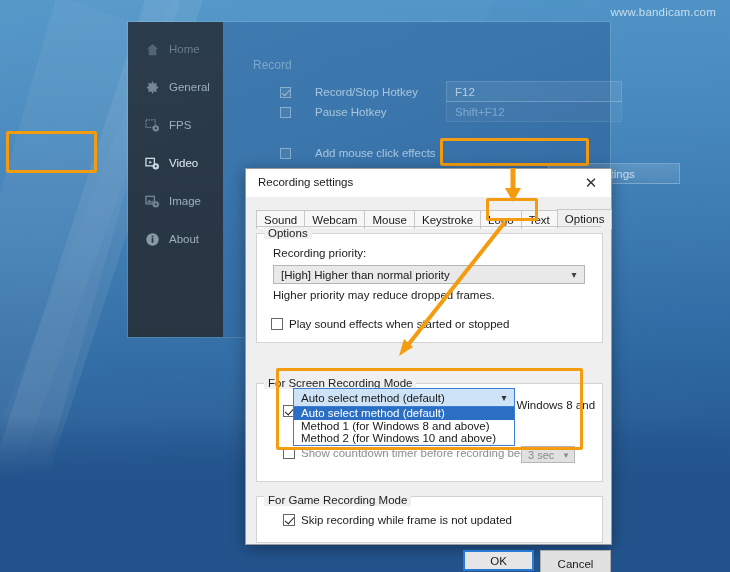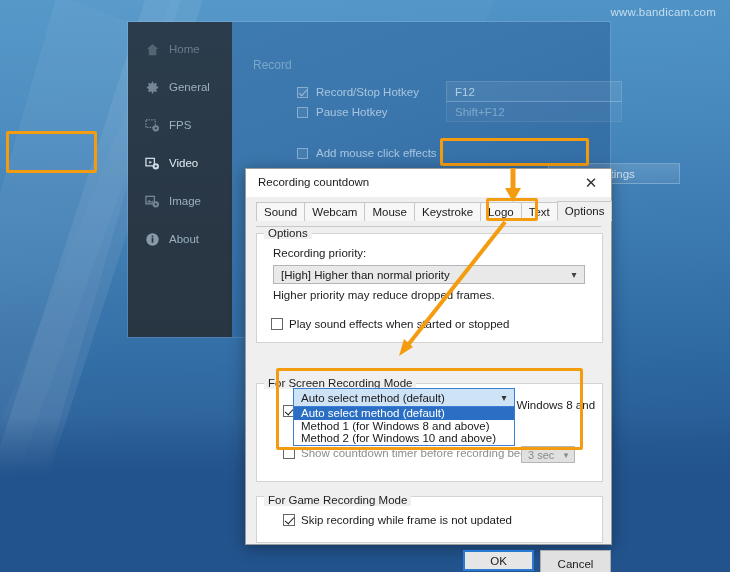--- a/index.html
+++ b/index.html
@@ -23,33 +23,33 @@
   #flat2{position:absolute;left:0;right:0;bottom:96px;height:60px;
      background:linear-gradient(180deg,rgba(34,83,140,0) 0%,#22538c 100%);}
 
   #watermark{position:absolute;right:14px;top:6px;color:#cfe3f2;font-size:11.5px;
      letter-spacing:.2px;opacity:.92;text-align:right;}
 
   
   #bandiwin{position:absolute;left:128px;top:22px;width:482px;height:315px;
      background:linear-gradient(160deg,#3f7cb0 0%,#3b76ac 35%,#336da4 70%,#2e6599 100%);
      box-shadow:0 0 0 1px rgba(255,255,255,.12);}
-  #sidebar{position:absolute;left:0;top:0;width:104px;height:100%;
+  #sidebar{position:absolute;left:0;top:0;width:95px;height:100%;
      background:linear-gradient(180deg,#2b3a49 0%,#28343f 100%);opacity:.97;}
   .side-item{position:absolute;left:0;width:103px;height:38px;display:flex;align-items:center;
      gap:9px;padding-left:17px;box-sizing:border-box;color:#9fb2c2;font-size:11.5px;}
   .side-item .sicon{width:15px;height:15px;flex:0 0 15px;position:relative;opacity:.65;}
   .side-item.faded{opacity:.55;}
   #side-sel{position:absolute;left:6px;top:131px;width:91px;height:42px;
      border:3px solid #f49c10;box-sizing:border-box;border-radius:2px;}
 
   
   #rpane{position:absolute;left:103px;top:0;right:0;bottom:0;}
   #rec-title{position:absolute;left:22px;top:36px;color:#8fb7d4;font-size:12px;opacity:.75;}
-  .rrow{position:absolute;left:39px;height:20px;display:flex;align-items:center;gap:8px;
+  .rrow{position:absolute;left:22px;height:20px;display:flex;align-items:center;gap:24px;
      color:#cfe3f2;font-size:11.5px;opacity:.72;padding-left:27px;}
   .rchk{width:11px;height:11px;box-sizing:border-box;border:1px solid #b9d2e4;
      background:rgba(255,255,255,.10);position:relative;flex:0 0 11px;opacity:.85;}
   .rchk.on:after{content:"";position:absolute;left:3px;top:0px;width:3px;height:7px;
      border:solid #e6f1fa;border-width:0 1.6px 1.6px 0;transform:rotate(42deg);}
   .rfield{position:absolute;height:21px;box-sizing:border-box;
      background:rgba(255,255,255,.09);border:1px solid rgba(255,255,255,.16);
      color:#cfe3f2;font-size:11.5px;display:flex;align-items:center;padding-left:8px;opacity:.8;}
   #set-btn{position:absolute;left:317px;top:141px;width:132px;height:21px;box-sizing:border-box;
      background:linear-gradient(180deg,rgba(255,255,255,.17),rgba(255,255,255,.09));
@@ -61,21 +61,21 @@
   
   #dlg{position:absolute;left:245px;top:168px;width:367px;height:377px;background:#fff;
      border:1px solid #9a9a9a;box-shadow:0 3px 14px rgba(0,0,0,.35);box-sizing:border-box;}
   #dlg-title{position:absolute;left:0;top:0;right:0;height:28px;background:#fff;}
   #dlg-title .t{position:absolute;left:12px;top:7px;font-size:11.5px;color:#1a1a1a;}
   #dlg-close{position:absolute;right:0;top:0;width:40px;height:28px;display:flex;
      align-items:center;justify-content:center;color:#333;font-size:15px;cursor:default;}
   #dlg-body{position:absolute;left:0;top:28px;right:0;bottom:0;background:#efefef;}
 
   
-  #tabs{position:absolute;left:10px;top:4px;right:10px;height:20px;display:flex;align-items:flex-end;}
+  #tabs{position:absolute;left:10px;top:12px;right:10px;height:20px;display:flex;align-items:flex-end;}
   .tab{height:19px;padding:0 7px;box-sizing:border-box;background:#f7f7f7;border:1px solid #c8c8c8;
      border-bottom:none;font-size:11.5px;color:#1a1a1a;display:flex;align-items:center;
      margin-right:-1px;}
   .tab.active{background:#efefef;height:20px;border-bottom:1px solid #efefef;}
   #tabline{position:absolute;left:10px;top:29px;right:10px;height:1px;background:#c8c8c8;}
   #tab-hl{position:absolute;left:486px;top:198px;width:52px;height:23px;border:3px solid #f49c10;
      box-sizing:border-box;border-radius:2px;z-index:6;}
 
   
   .grp{position:absolute;box-sizing:border-box;border:1px solid #d3d3d3;background:#fff;}
@@ -222,21 +222,21 @@
 
     <div id="set-btn">Settings</div>
   </div>
 </div>
 
 <div id="side-sel"></div>
 <div id="set-hl"></div>
 
 <div id="dlg">
   <div id="dlg-title">
-    <div class="t">Recording countdown</div>
+    <div class="t">Recording settings</div>
     <div id="dlg-close">✕</div>
   </div>
 
   <div id="dlg-body">
 
     <div id="tabs">
       <div class="tab">Sound</div>
       <div class="tab">Webcam</div>
       <div class="tab">Mouse</div>
       <div class="tab">Keystroke</div>

